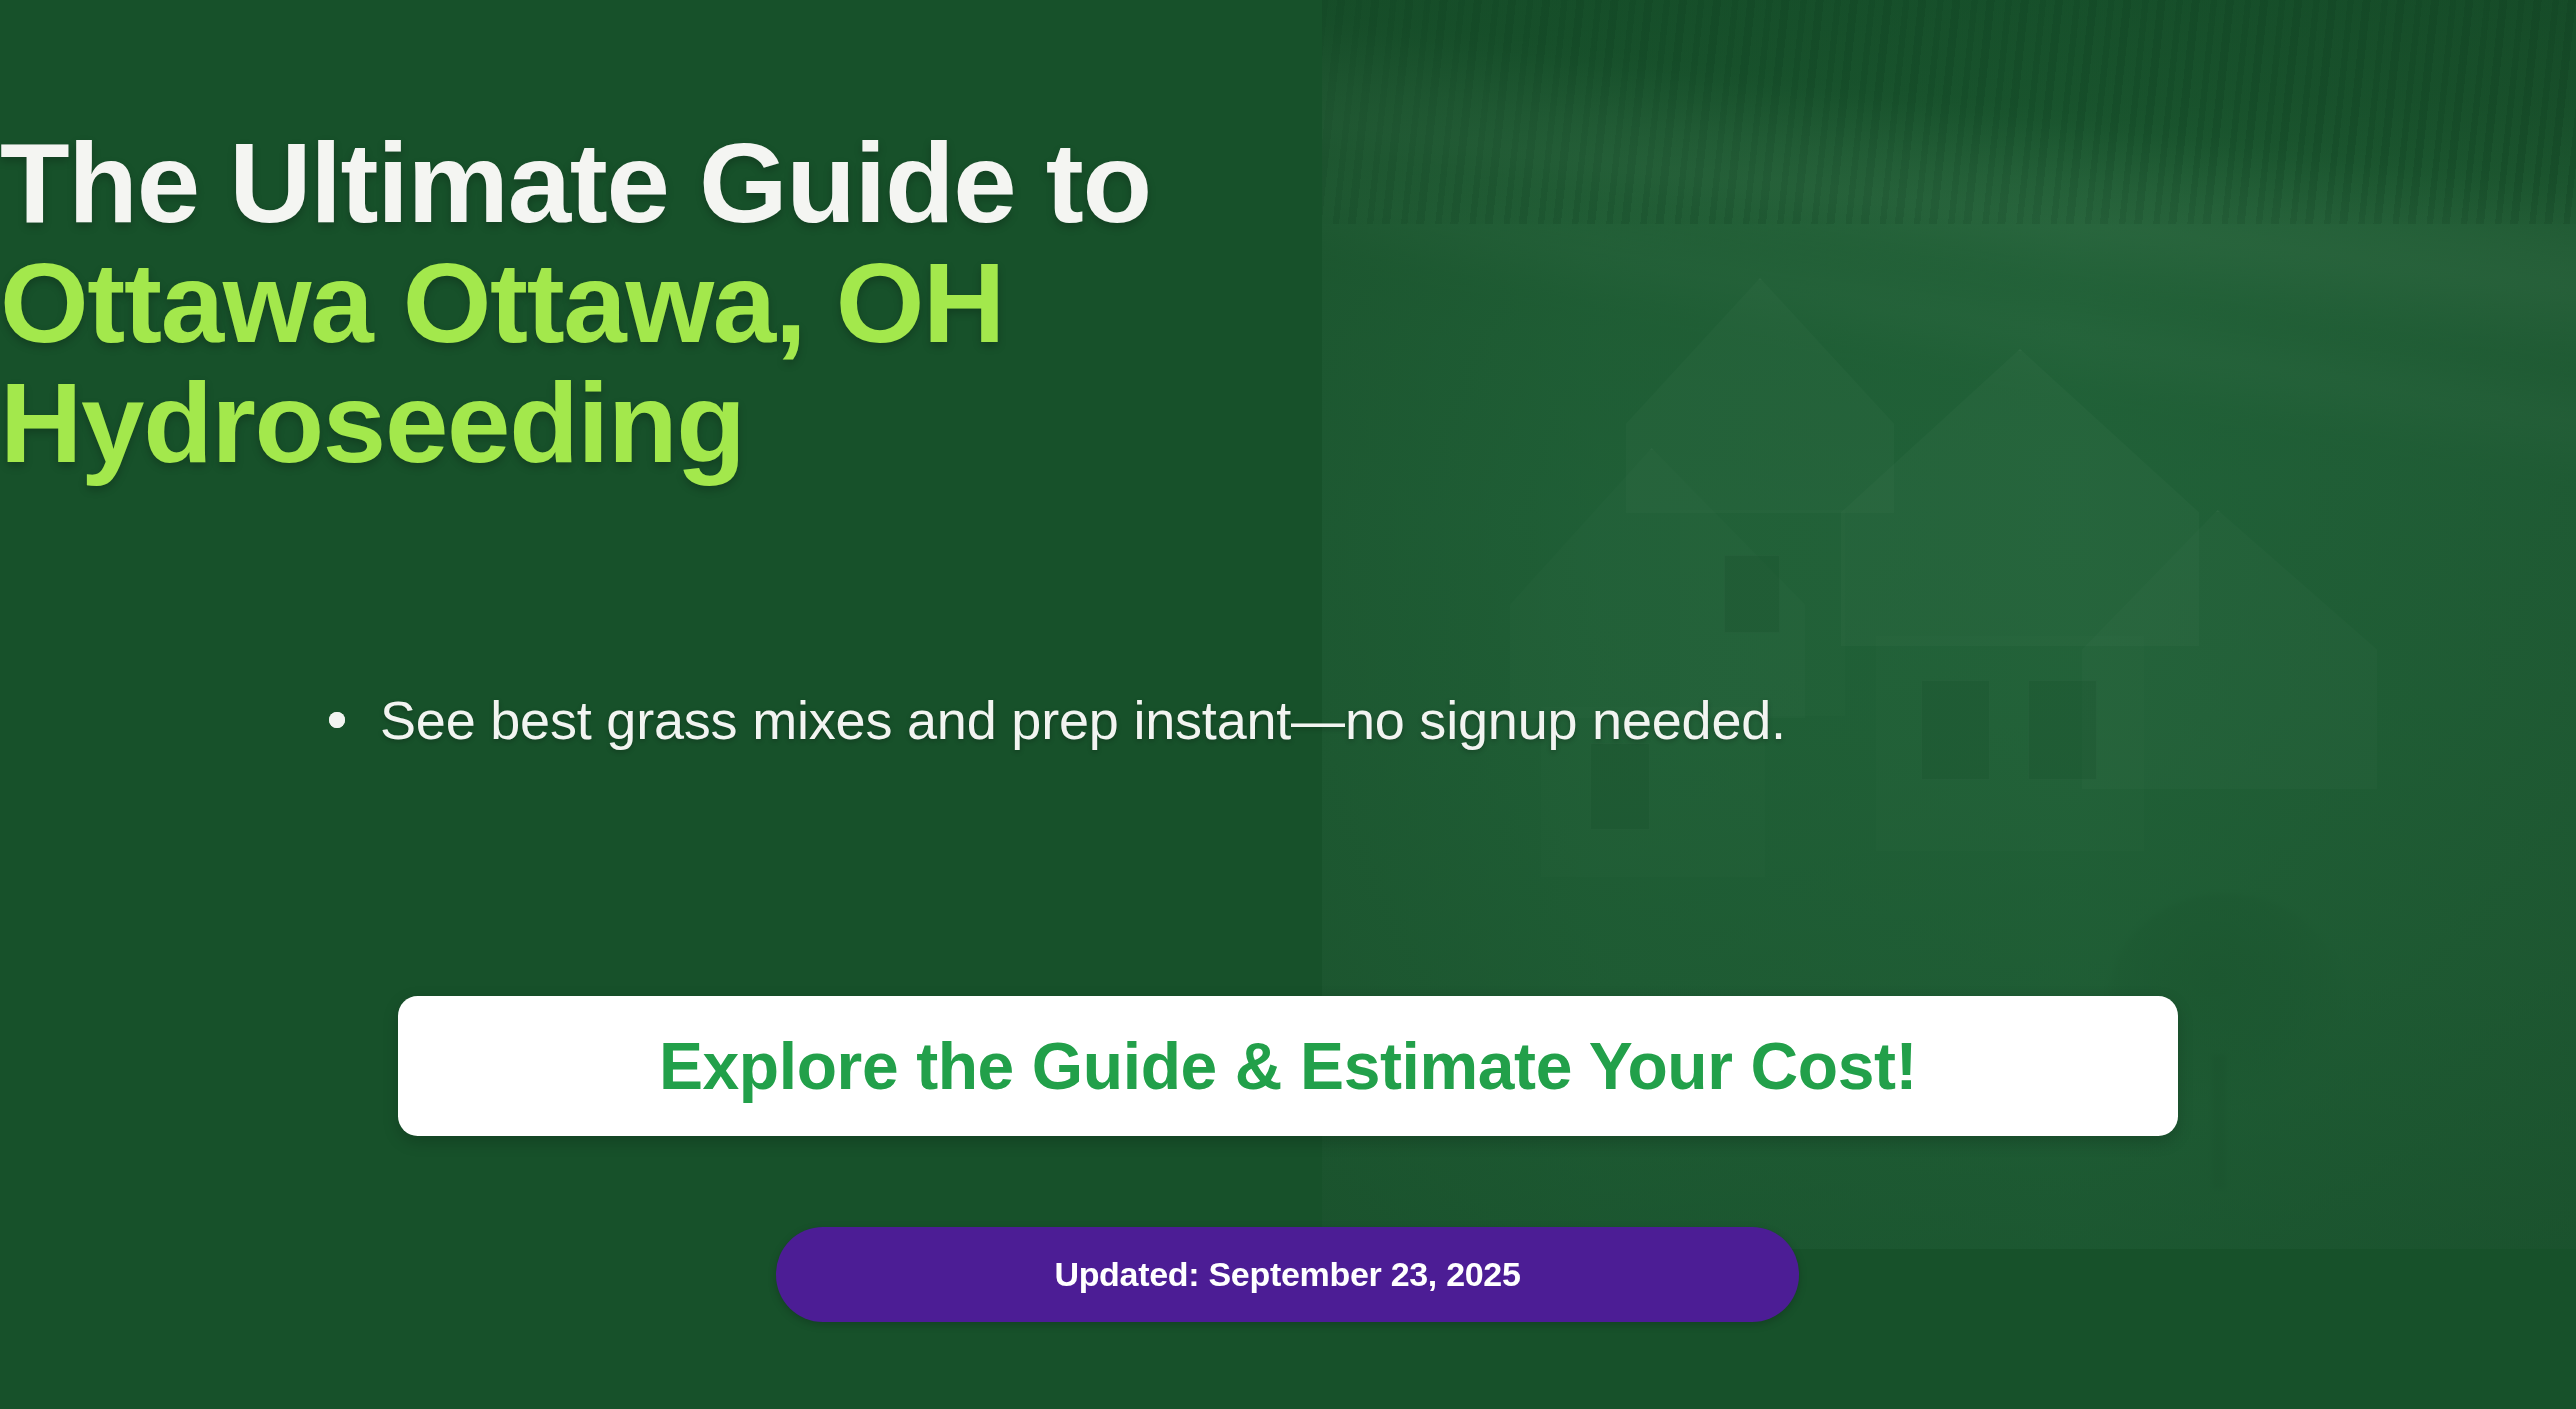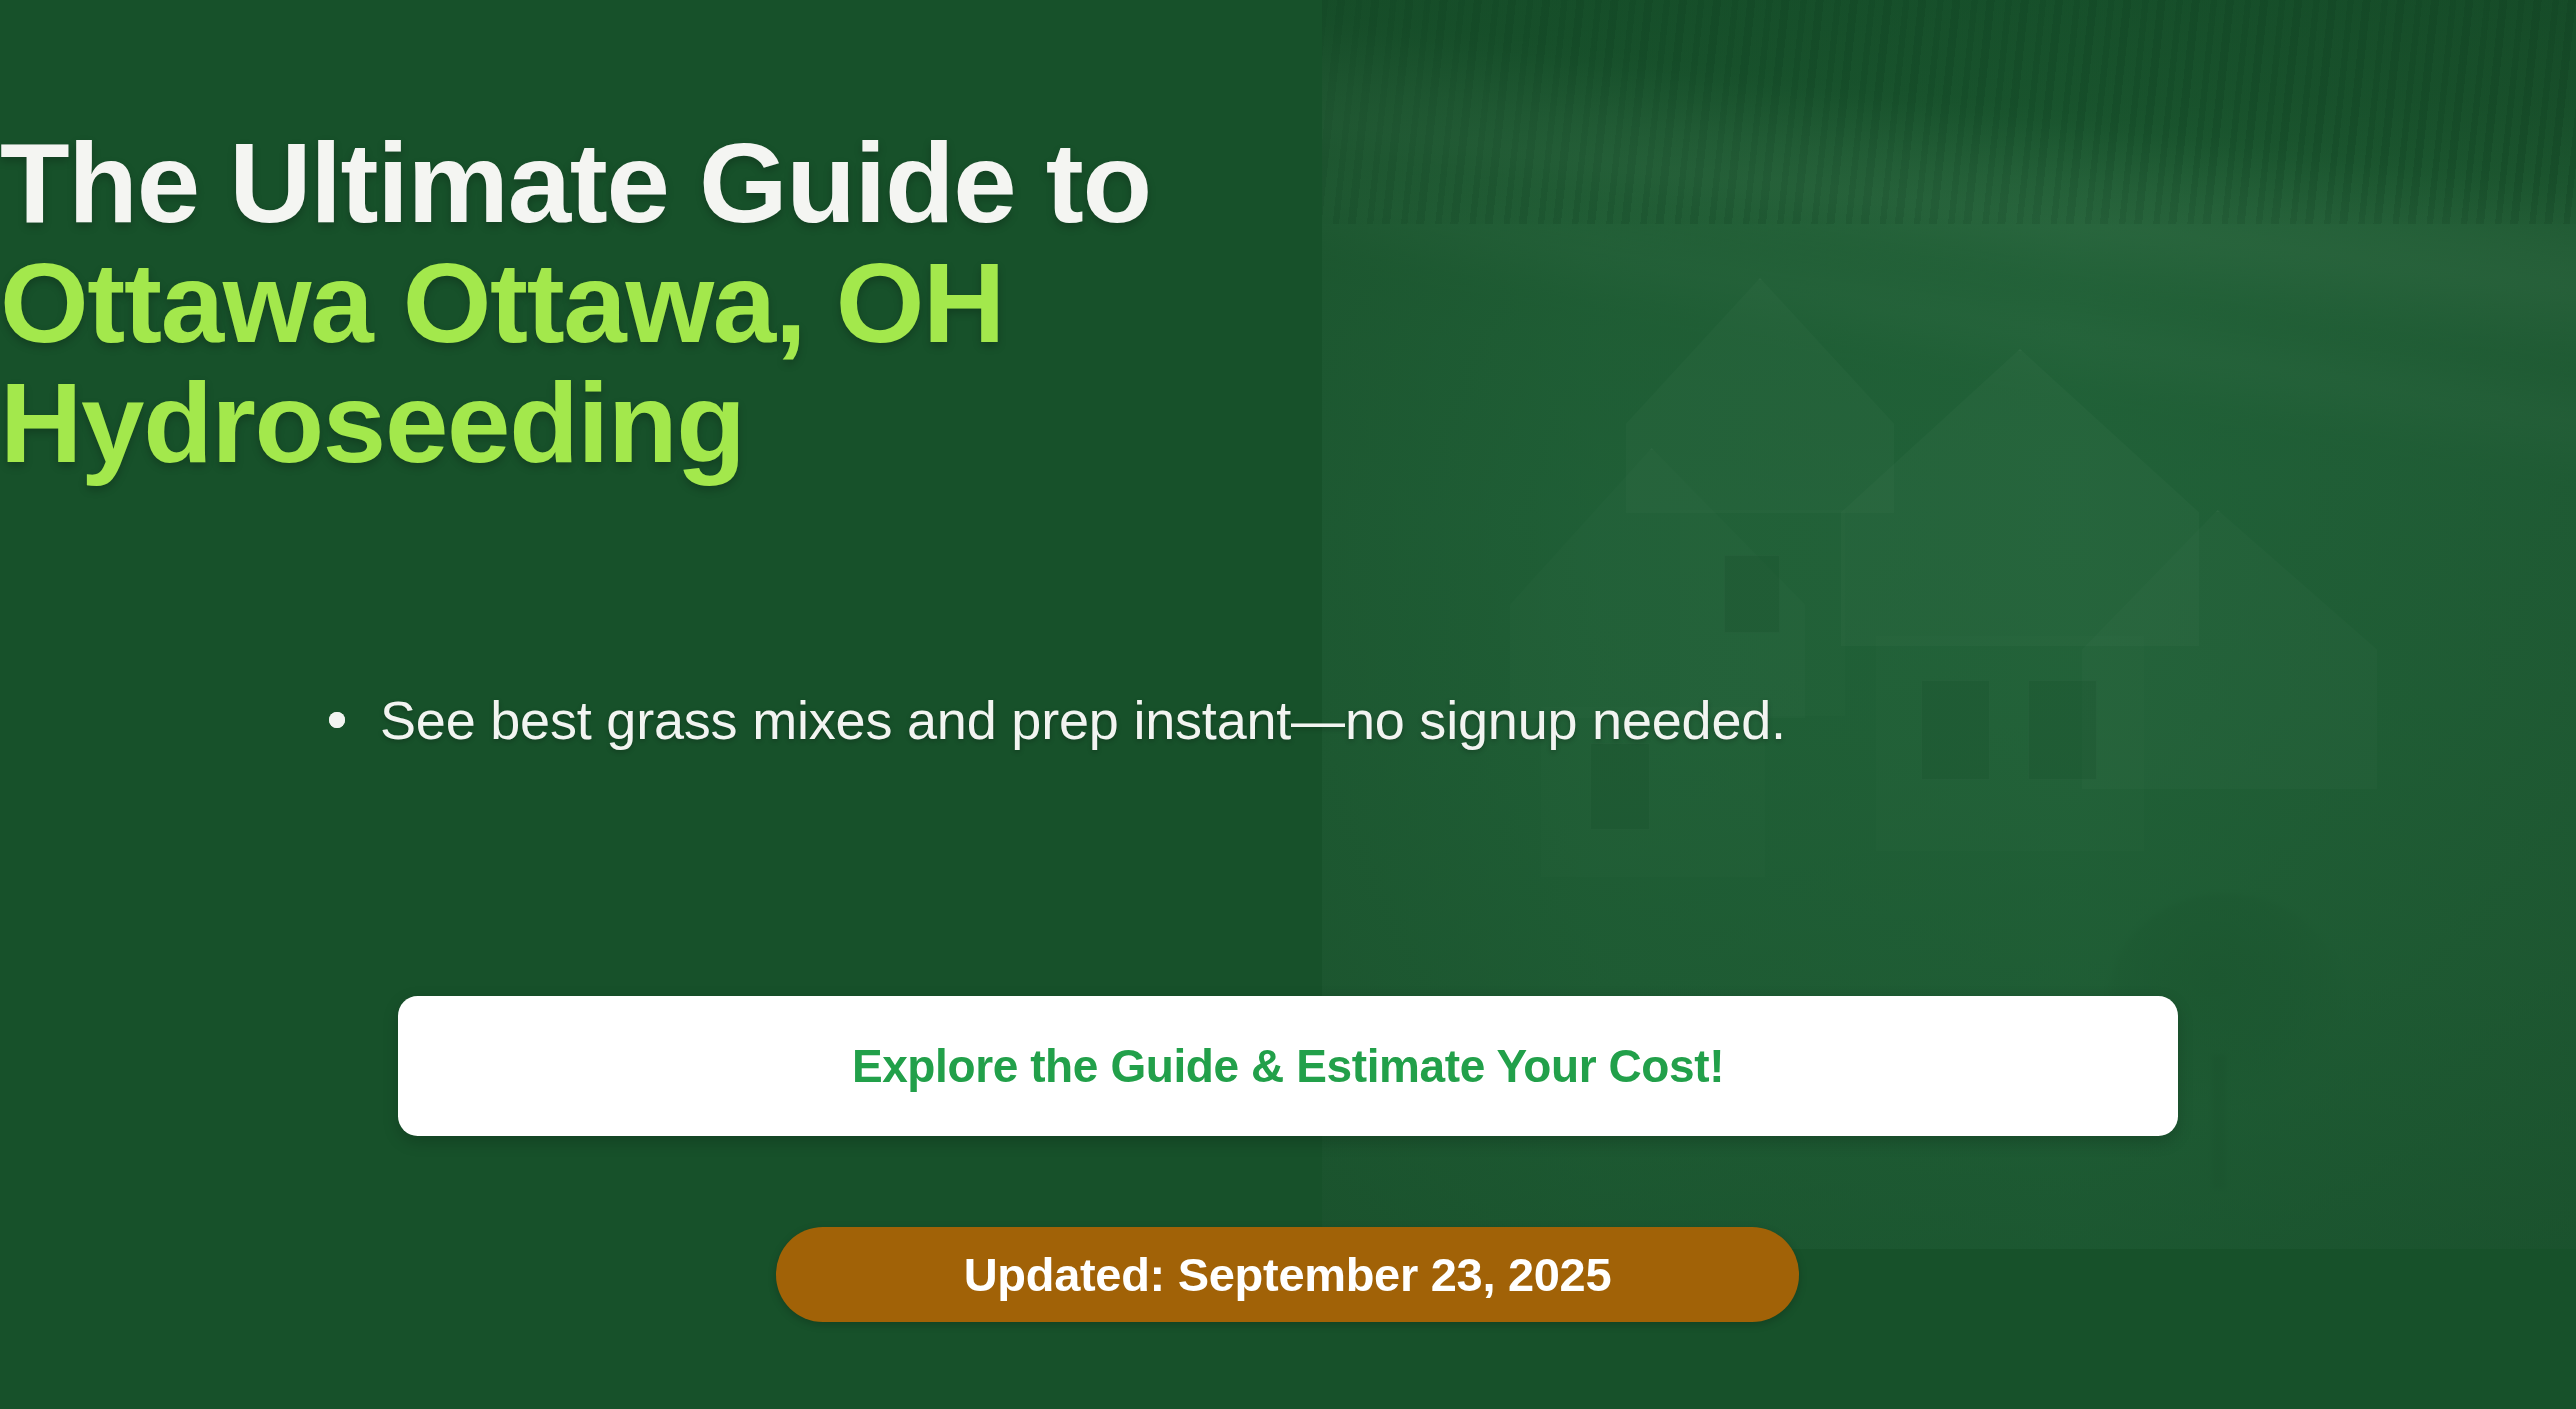--- a/index.html
+++ b/index.html
@@ -246,41 +246,41 @@
     position: absolute;
     left: 398px;
     top: 996px;
     width: 1780px;
     height: 140px;
     border: none;
     border-radius: 19.7px;
     background: #FFFFFF;
     color: #22A04A;
     font-family: "Liberation Sans", sans-serif;
-    font-size: 46px;
+    font-size: 66px;
     font-weight: 700;
     letter-spacing: -0.4px;
     cursor: pointer;
     box-shadow: 0 5.4px 16px rgba(0,0,0,0.18);
     display: flex;
     align-items: center;
     justify-content: center;
     padding: 0;
   }
 
   .updated-badge {
     position: absolute;
     left: 776px;
     top: 1227px;
     width: 1023px;
     height: 95px;
     border-radius: 47px;
-    background: #a16207;
+    background: #4c1d95;
     color: #FFFFFF;
-    font-size: 47px;
+    font-size: 34px;
     font-weight: 700;
     letter-spacing: -0.3px;
     display: flex;
     align-items: center;
     justify-content: center;
     box-shadow: 0 2.7px 9px rgba(0,0,0,0.20);
   }
 </style>
 </head>
 <body>

